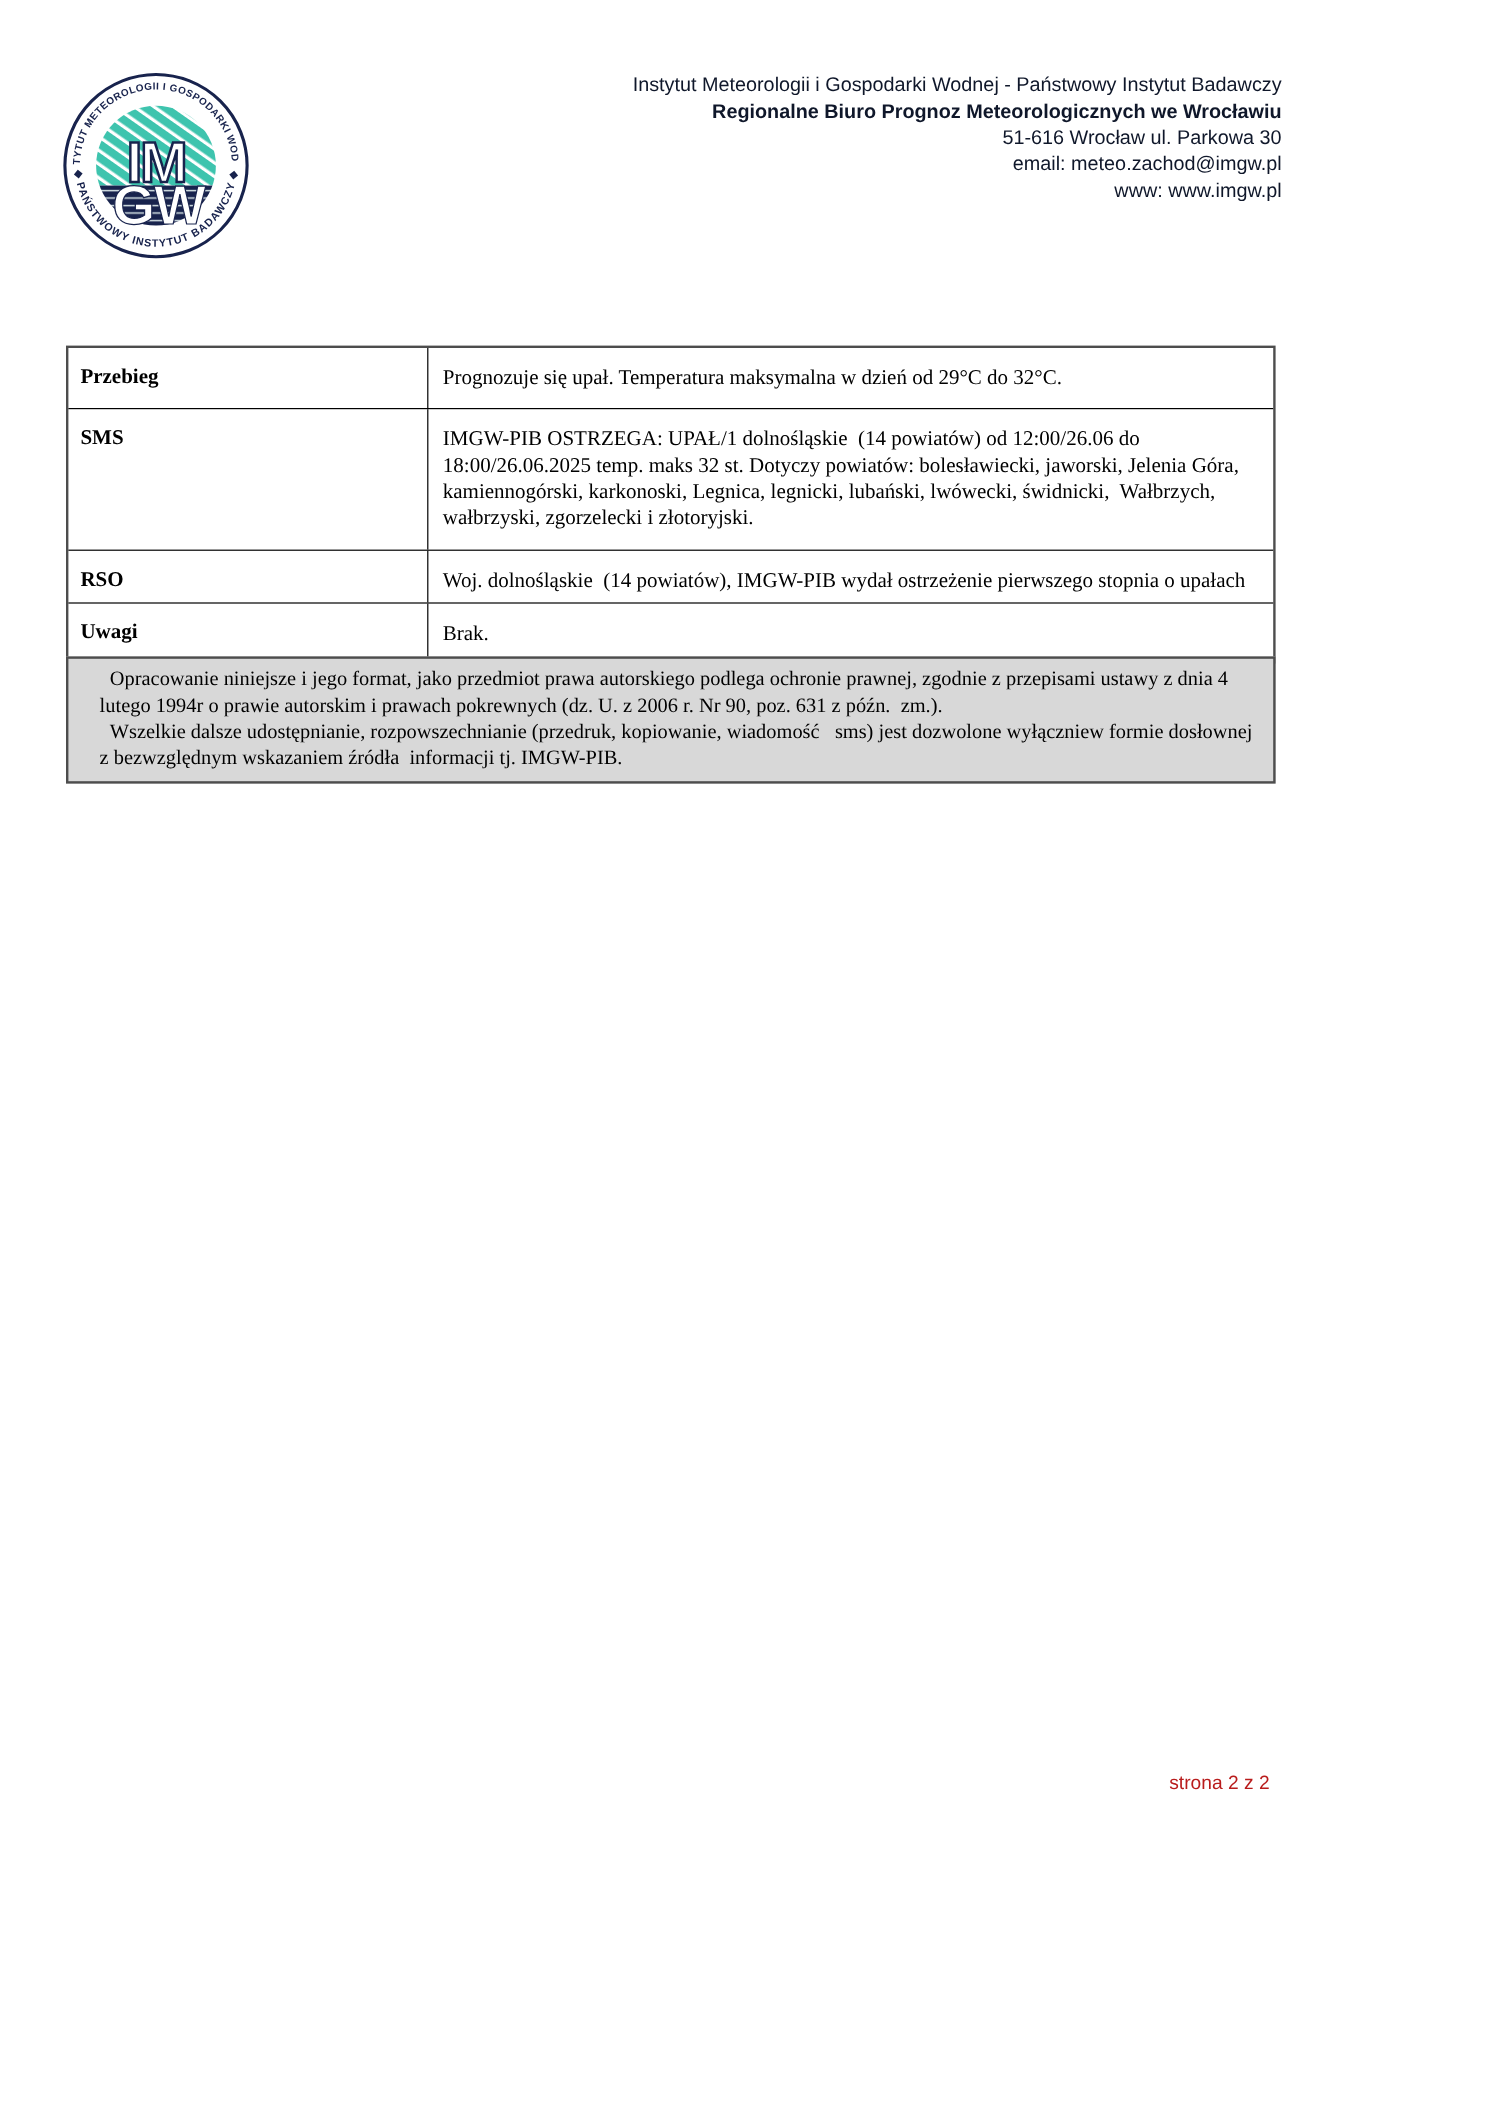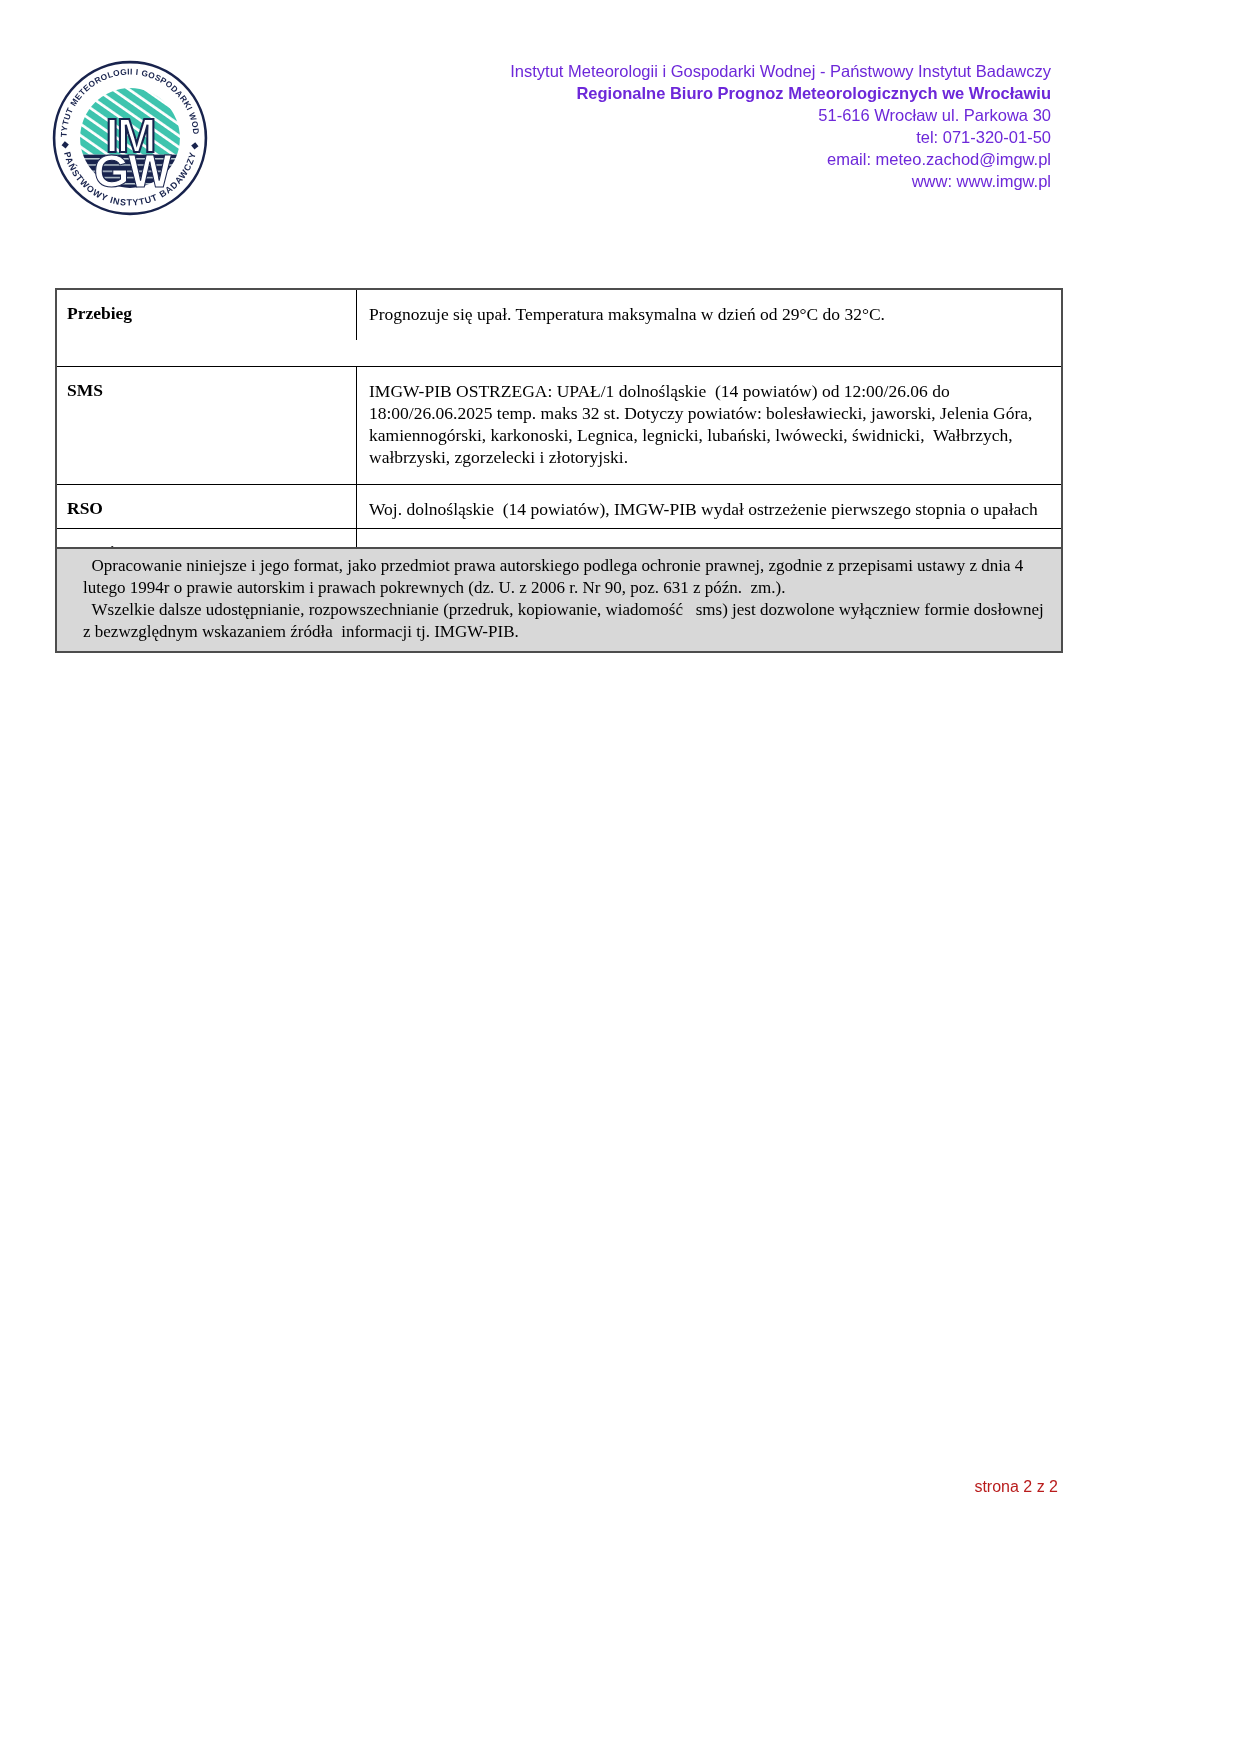--- a/index.html
+++ b/index.html
@@ -7,25 +7,25 @@
     position:relative;
     width:1240px;height:1754px;
     background:#ffffff;
     font-family:"Liberation Serif", serif;
     color:#000;
     overflow:hidden;
   }
   
   .logo-wrap{position:absolute;left:52px;top:60px;width:156px;height:156px;}
   .header-block{
-    position:absolute;right:189px;top:60px;width:760px;
+    position:absolute;right:172px;top:60px;width:760px;
     text-align:right;
     font-family:"Liberation Sans", sans-serif;
     font-size:16.5px;line-height:22px;
-    color:#6d28d9;
+    color:#0f172a;
   }
   .header-block .bold{font-weight:bold;}
   
   .info-table{
     position:absolute;left:55px;top:288px;width:1008px;
     border:2px solid #4d4d4d;
     box-sizing:border-box;
     background:#fff;
   }
   .trow{display:flex;border-top:1.5px solid #000;}
@@ -36,21 +36,21 @@
     font-weight:bold;font-size:17.5px;
     padding:13px 8px 8px 10px;
   }
   .tvalue{
     flex:1;box-sizing:border-box;
     font-size:17.5px;line-height:22px;
     padding:13px 12px 8px 12px;
     white-space:pre-wrap;
   }
   .r-przebieg{min-height:50px;justify-content:center;}
-  .r-sms{min-height:117px;margin-top:26px;}
+  .r-sms{min-height:117px;}
   .r-rso{min-height:42px;}
   .r-uwagi{min-height:48px;justify-content:center;}
   
   .copy-box{
     position:absolute;left:55px;top:547px;width:1008px;
     box-sizing:border-box;
     border:2px solid #4d4d4d;
     background:#d8d8d8;
     font-size:17px;line-height:22px;
     padding:6px 10px 8px 26px;
@@ -104,21 +104,20 @@
 
       <text class="logo-letters" x="75" y="88" text-anchor="middle" font-size="46" fill="#ffffff" stroke="#18234d" stroke-width="2" letter-spacing="-2">IM</text>
       <text class="logo-letters" x="77" y="122" text-anchor="middle" font-size="44" fill="#ffffff" stroke="#18234d" stroke-width="1" letter-spacing="-1">GW</text>
     </svg>
   </div>
 
   <div class="header-block">
     <div>Instytut Meteorologii i Gospodarki Wodnej - Państwowy Instytut Badawczy</div>
     <div class="bold">Regionalne Biuro Prognoz Meteorologicznych we Wrocławiu</div>
     <div>51-616 Wrocław ul. Parkowa 30</div>
-    <div>tel: 071-320-01-50</div>
     <div>email: meteo.zachod@imgw.pl</div>
     <div>www: www.imgw.pl</div>
   </div>
 
   <div class="info-table">
     <div class="trow r-przebieg">
       <div class="tlabel">Przebieg</div>
       <div class="tvalue">Prognozuje się upał. Temperatura maksymalna w dzień od 29°C do 32°C.</div>
     </div>
     <div class="trow r-sms">

